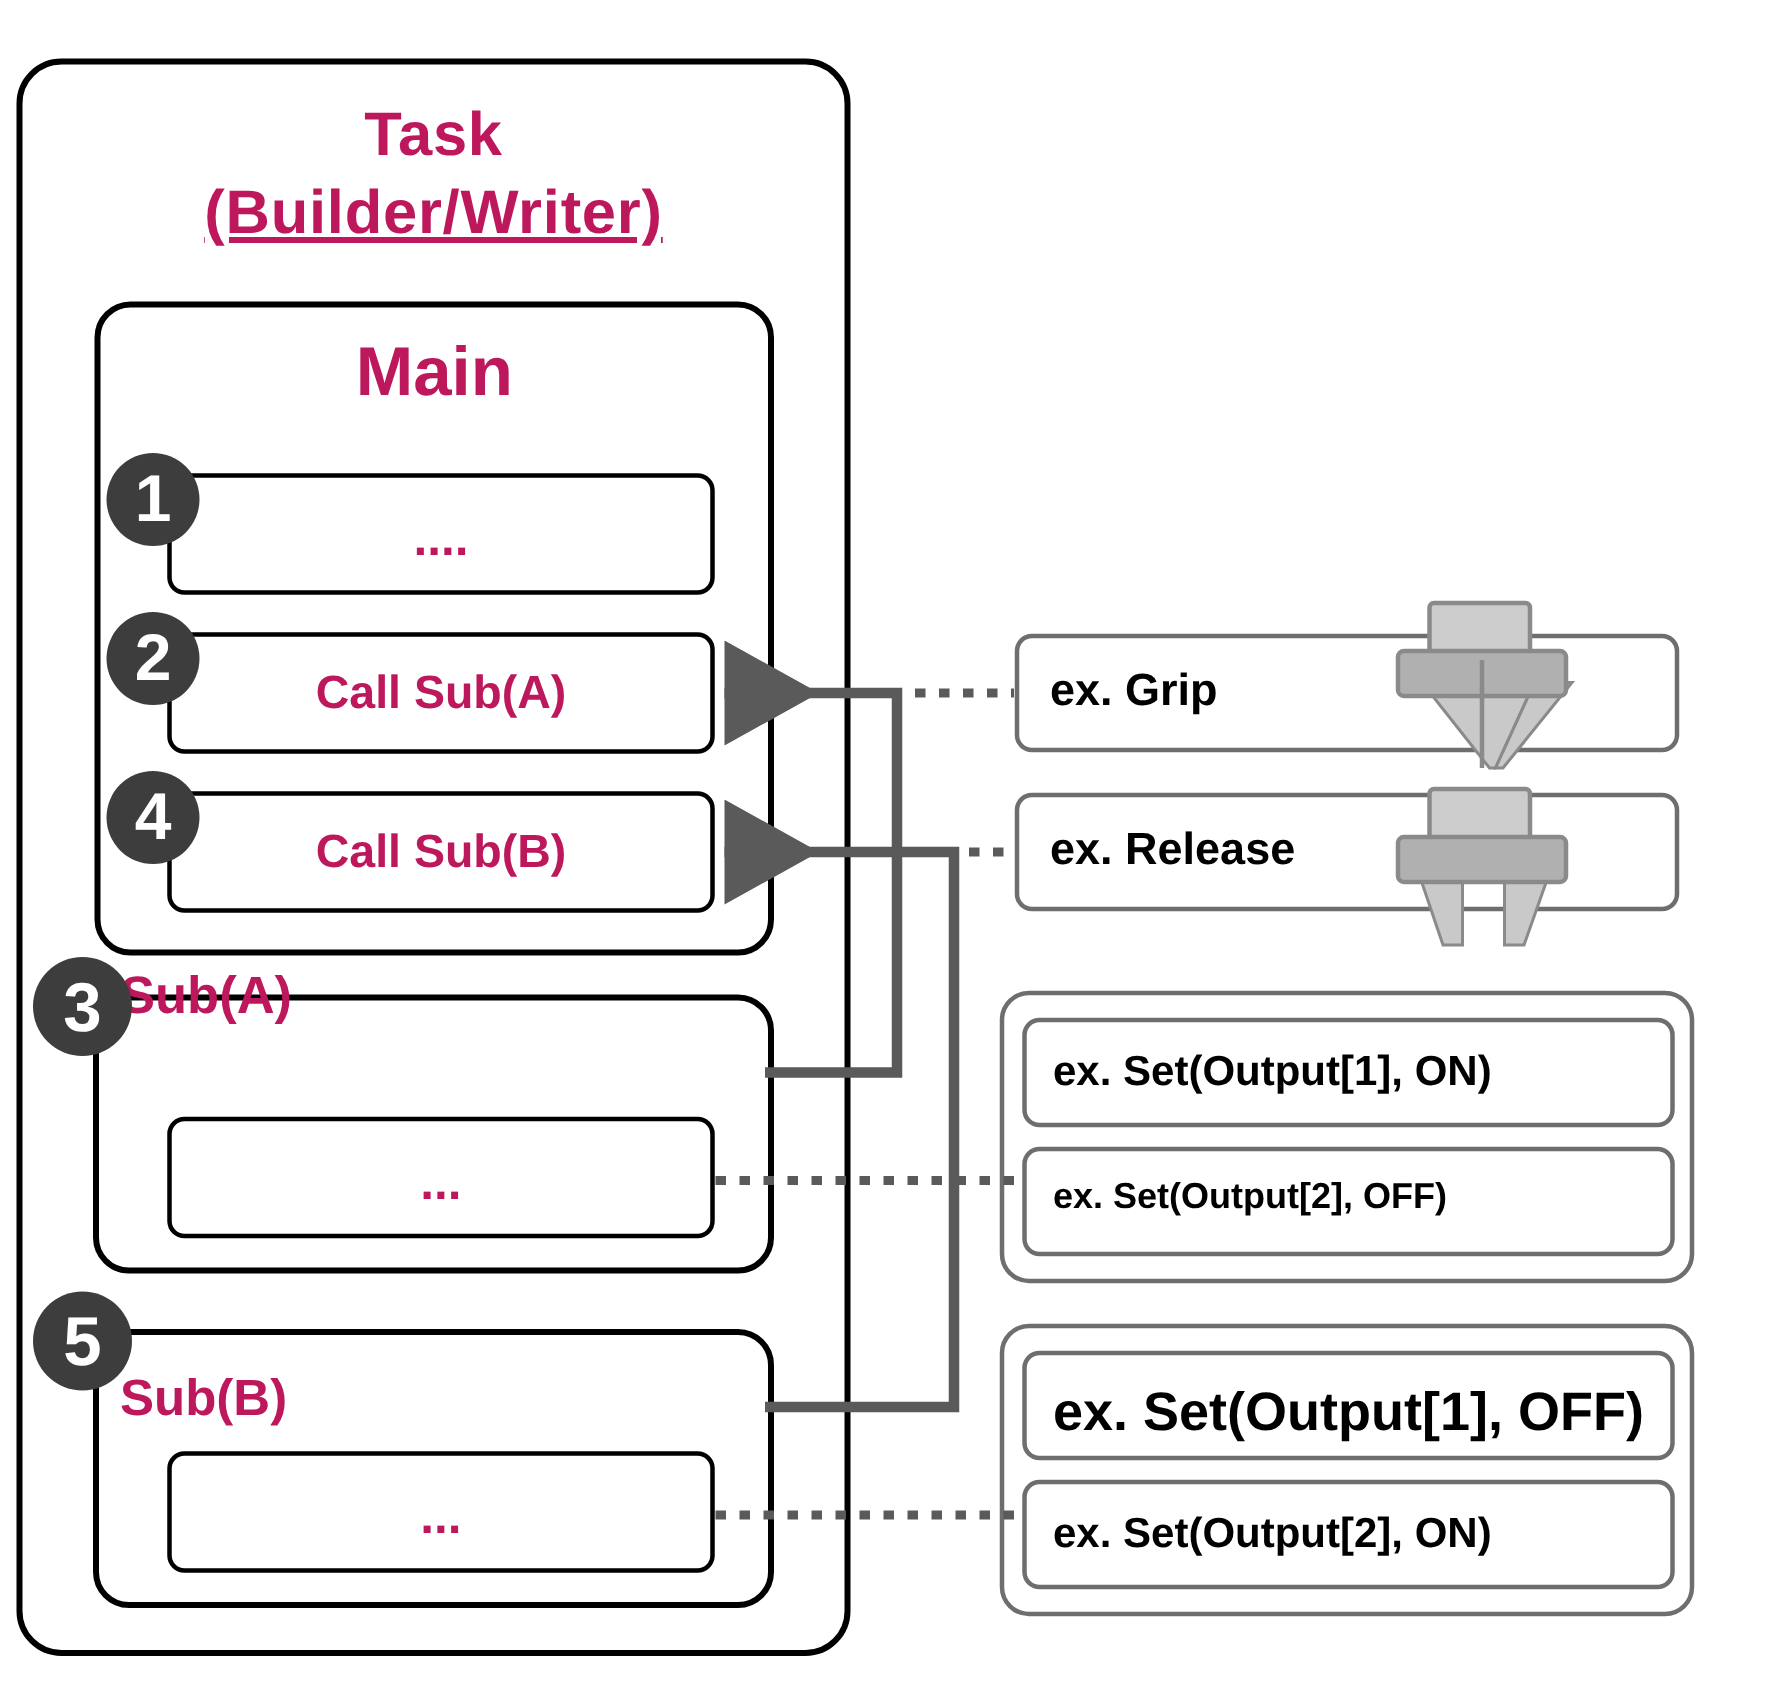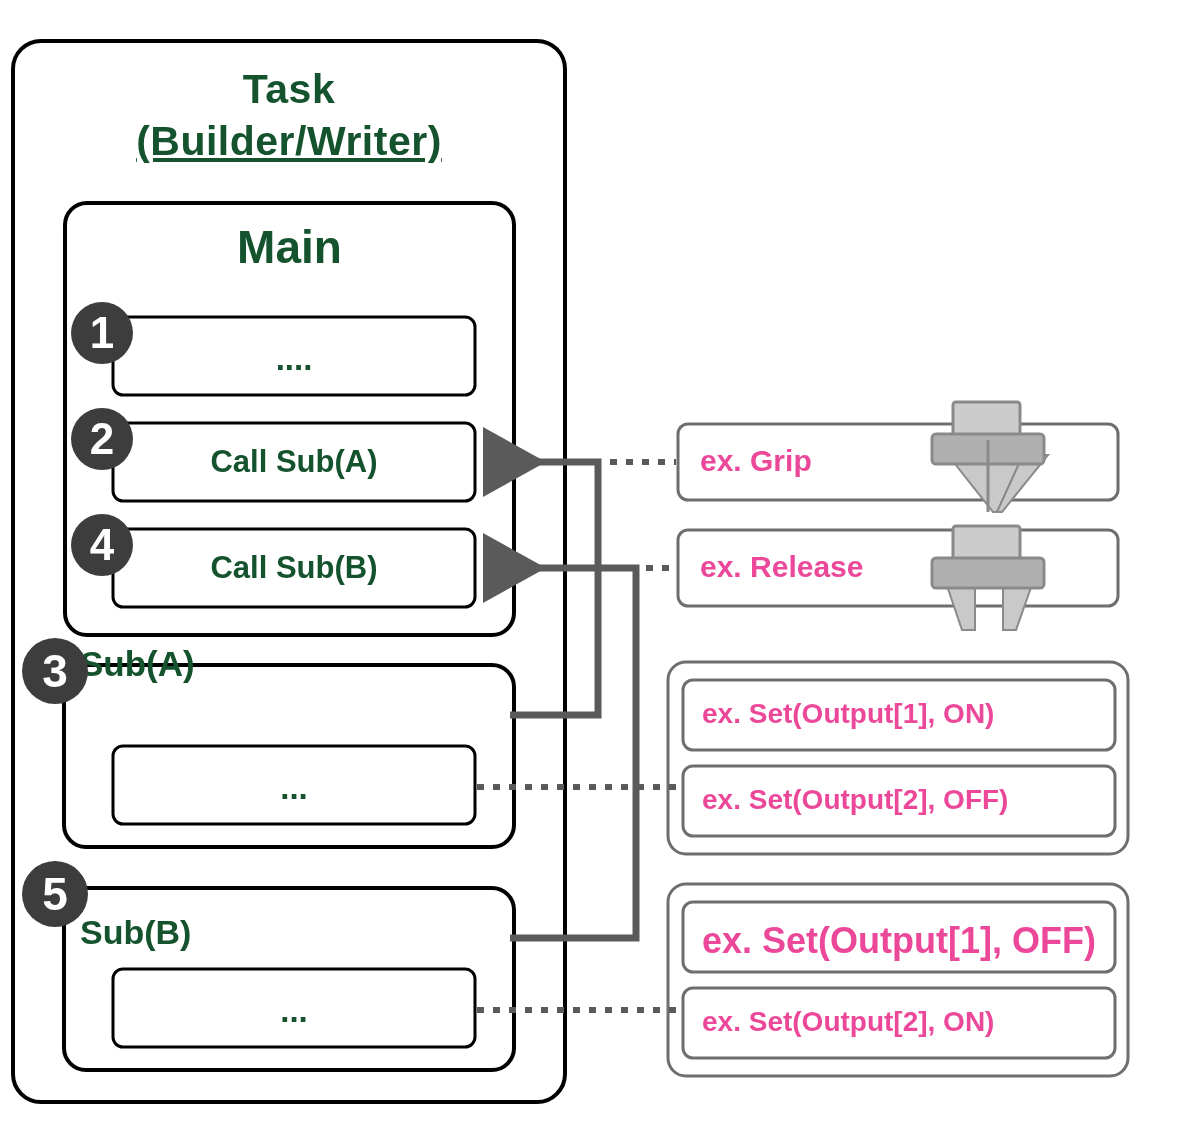--- a/index.html
+++ b/index.html
@@ -1,20 +1,20 @@
 <!DOCTYPE html>
 <html><head>
 <meta charset="utf-8">
 <style>
   html,body{margin:0;padding:0;background:#ffffff;}
   body{font-family:"Liberation Sans", sans-serif;}
   #stage{position:relative;width:1185px;height:1126px;background:#fff;overflow:hidden;}
   #svglayer{position:absolute;left:0;top:0;width:1185px;height:1126px;}
-  .lbl{position:absolute;font-weight:bold;color:#14532d;white-space:nowrap;}
-  .gray-lbl{position:absolute;font-weight:bold;color:#ec4899;white-space:nowrap;}
+  .lbl{position:absolute;font-weight:bold;color:#be185d;white-space:nowrap;}
+  .gray-lbl{position:absolute;font-weight:bold;color:#000000;white-space:nowrap;}
   .num{position:absolute;display:flex;align-items:center;justify-content:center;
        border-radius:50%;background:#3d3d3d;color:#fff;font-weight:bold;}
 </style>
 </head>
 <body>
 
 <div id="stage">
 
   <svg id="svglayer" viewBox="0 0 1185 1126">
     <defs>
@@ -84,21 +84,21 @@
   <div class="lbl" style="left:80px;top:644px;font-size:35px;">Sub(A)</div>
   <div class="lbl" style="left:113px;top:769px;width:362px;text-align:center;font-size:33px;">...</div>
 
   <div class="lbl" style="left:80px;top:913px;font-size:34px;text-align:right;">Sub(B)</div>
   <div class="lbl" style="left:113px;top:992px;width:362px;text-align:center;font-size:33px;">...</div>
 
   <div class="gray-lbl" style="left:700px;top:444px;font-size:30px;">ex. Grip</div>
   <div class="gray-lbl" style="left:700px;top:550px;font-size:30px;">ex. Release</div>
 
   <div class="gray-lbl" style="left:702px;top:698px;font-size:28px;">ex. Set(Output[1], ON)</div>
-  <div class="gray-lbl" style="left:702px;top:784px;font-size:28px;">ex. Set(Output[2], OFF)</div>
+  <div class="gray-lbl" style="left:702px;top:784px;font-size:24px;">ex. Set(Output[2], OFF)</div>
 
   <div class="gray-lbl" style="left:702px;top:920px;font-size:36px;">ex. Set(Output[1], OFF)</div>
   <div class="gray-lbl" style="left:702px;top:1006px;font-size:28px;">ex. Set(Output[2], ON)</div>
 
   <div class="num" style="left:71px;top:302px;width:62px;height:62px;font-size:44px;">1</div>
   <div class="num" style="left:71px;top:408px;width:62px;height:62px;font-size:44px;">2</div>
   <div class="num" style="left:71px;top:514px;width:62px;height:62px;font-size:44px;">4</div>
   <div class="num" style="left:22px;top:638px;width:66px;height:66px;font-size:46px;">3</div>
   <div class="num" style="left:22px;top:861px;width:66px;height:66px;font-size:46px;">5</div>
 

